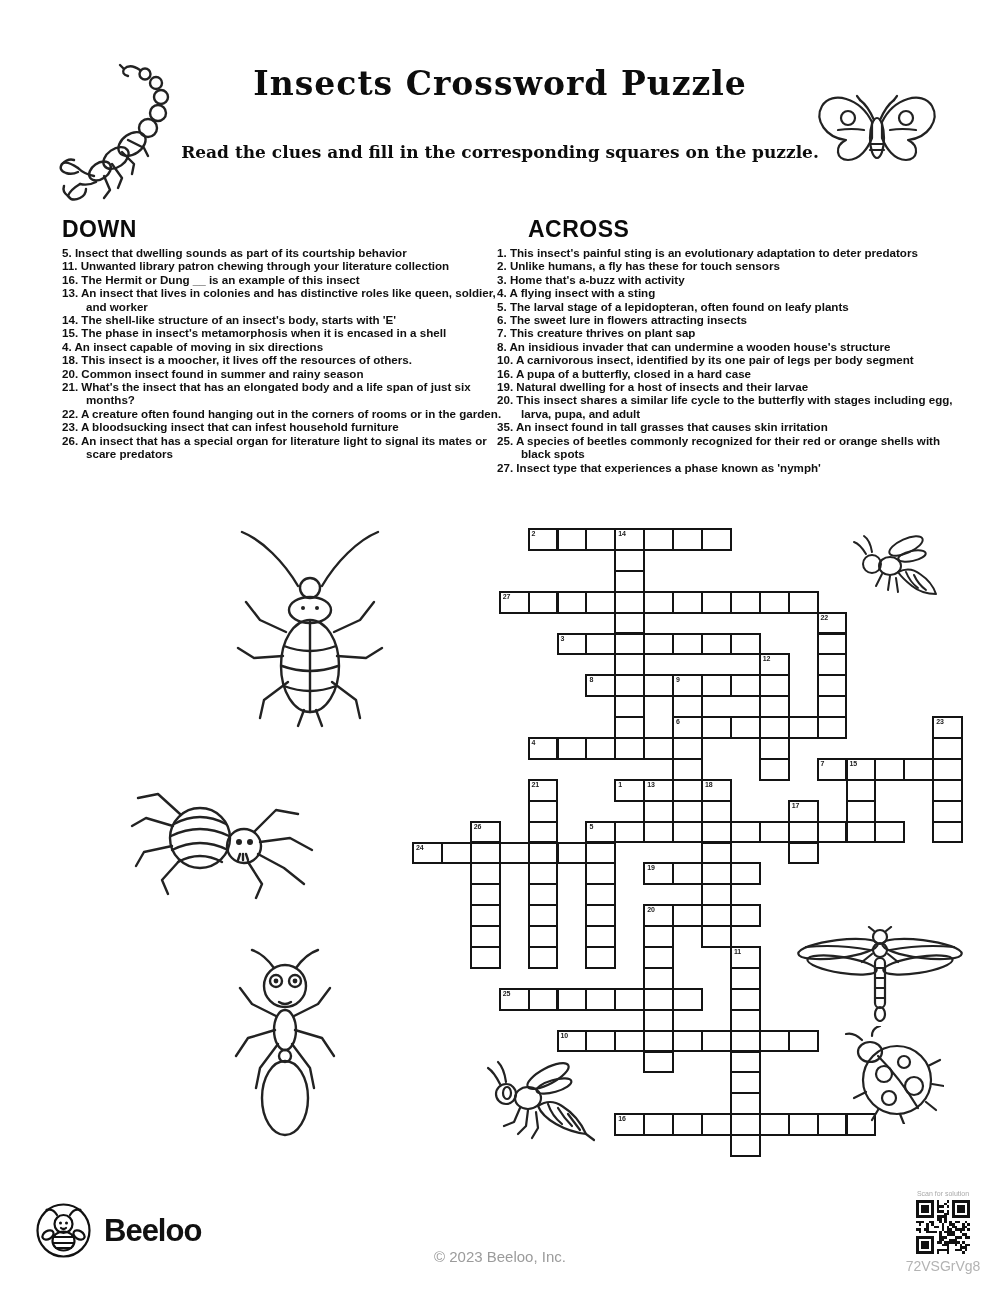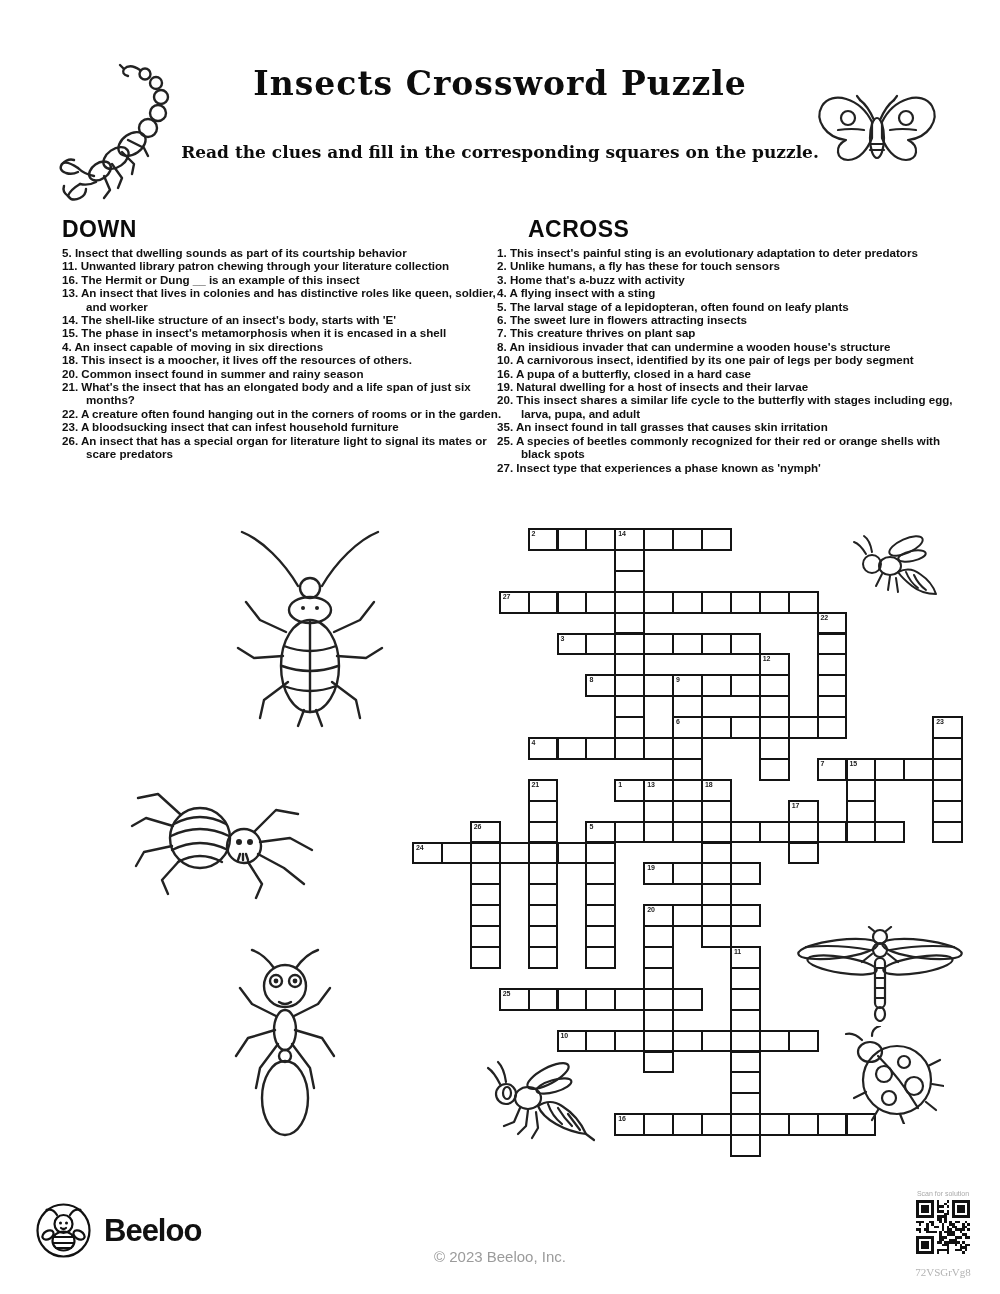--- a/index.html
+++ b/index.html
@@ -28,21 +28,21 @@
         border:2px solid #141414;background:#fff;}
   .cell .num{position:absolute;top:0px;left:2px;font-size:7px;font-weight:bold;
         letter-spacing:-.2px;color:#222;line-height:8px;}
 
   #brand{position:absolute;left:35px;top:1202px;display:flex;align-items:center;gap:12px;}
   #brand-name{font-weight:900;font-size:31px;letter-spacing:-1px;color:#111;}
   #copyright{position:absolute;left:0;top:1248px;width:1000px;text-align:center;
         font-size:15px;color:#9b9b9b;}
   #qr-block{position:absolute;left:905px;top:1190px;width:76px;text-align:center;}
   #qr-caption{font-size:7px;color:#a9a9a9;margin-bottom:3px;}
-  #qr-code-text{font-size:11px;color:#b3b3b3;margin-top:8px;font-family:Liberation Serif, serif;}
+  #qr-code-text{font-size:14px;color:#b3b3b3;margin-top:0;}
   #qr-svg{margin:0 auto;}
 </style>
 </head>
 <body>
 
 <div id="page">
 
   <div id="title">Insects Crossword Puzzle</div>
   <div id="subtitle">Read the clues and fill in the corresponding squares on the puzzle.</div>
 

